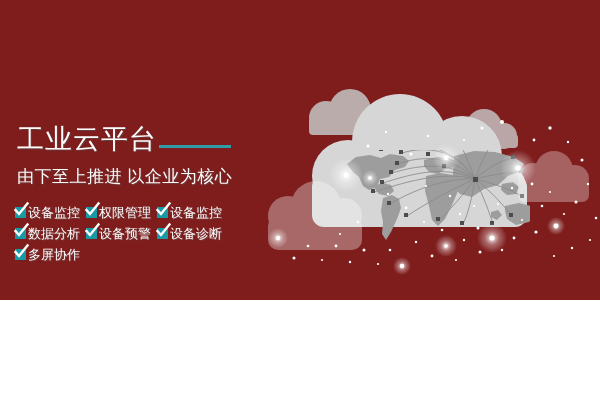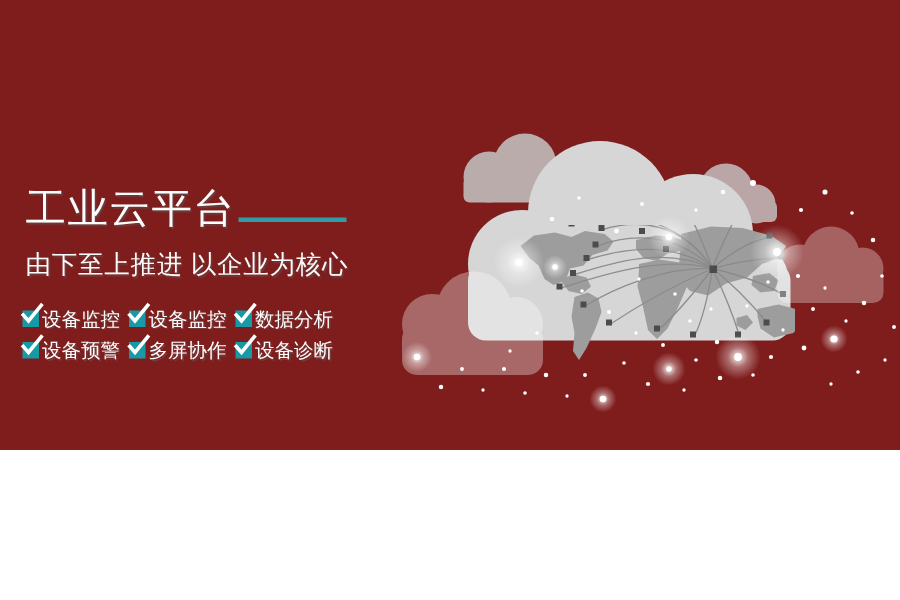--- a/index.html
+++ b/index.html
@@ -319,20 +319,28 @@
 
       <div class="feature">
         <span class="check">
           <svg width="15" height="15" viewBox="0 0 15 15">
               <path d="M1.5 7 L5 11 L13.5 0.5" fill="none" stroke="#ffffff" stroke-width="2.4" stroke-linecap="square"></path>
             </svg>
         </span>
         <span class="feature-label">设备监控</span>
       </div>
 
+      <div class="feature">
+        <span class="check">
+          <svg width="15" height="15" viewBox="0 0 15 15">
+              <path d="M1.5 7 L5 11 L13.5 0.5" fill="none" stroke="#ffffff" stroke-width="2.4" stroke-linecap="square"></path>
+            </svg>
+        </span>
+        <span class="feature-label">权限管理</span>
+      </div>
 
       <div class="feature">
         <span class="check">
           <svg width="15" height="15" viewBox="0 0 15 15">
               <path d="M1.5 7 L5 11 L13.5 0.5" fill="none" stroke="#ffffff" stroke-width="2.4" stroke-linecap="square"></path>
             </svg>
         </span>
         <span class="feature-label">设备监控</span>
       </div>
 
@@ -354,27 +362,27 @@
         </span>
         <span class="feature-label">设备预警</span>
       </div>
 
       <div class="feature">
         <span class="check">
           <svg width="15" height="15" viewBox="0 0 15 15">
               <path d="M1.5 7 L5 11 L13.5 0.5" fill="none" stroke="#ffffff" stroke-width="2.4" stroke-linecap="square"></path>
             </svg>
         </span>
+        <span class="feature-label">设备诊断</span>
+      </div>
+
+      <div class="feature">
+        <span class="check">
+          <svg width="15" height="15" viewBox="0 0 15 15">
+              <path d="M1.5 7 L5 11 L13.5 0.5" fill="none" stroke="#ffffff" stroke-width="2.4" stroke-linecap="square"></path>
+            </svg>
+        </span>
         <span class="feature-label">多屏协作</span>
-      </div>
-
-      <div class="feature">
-        <span class="check">
-          <svg width="15" height="15" viewBox="0 0 15 15">
-              <path d="M1.5 7 L5 11 L13.5 0.5" fill="none" stroke="#ffffff" stroke-width="2.4" stroke-linecap="square"></path>
-            </svg>
-        </span>
-        <span class="feature-label">设备诊断</span>
       </div>
 
     </div>
   </div>
 </div>
 
 </body></html>

